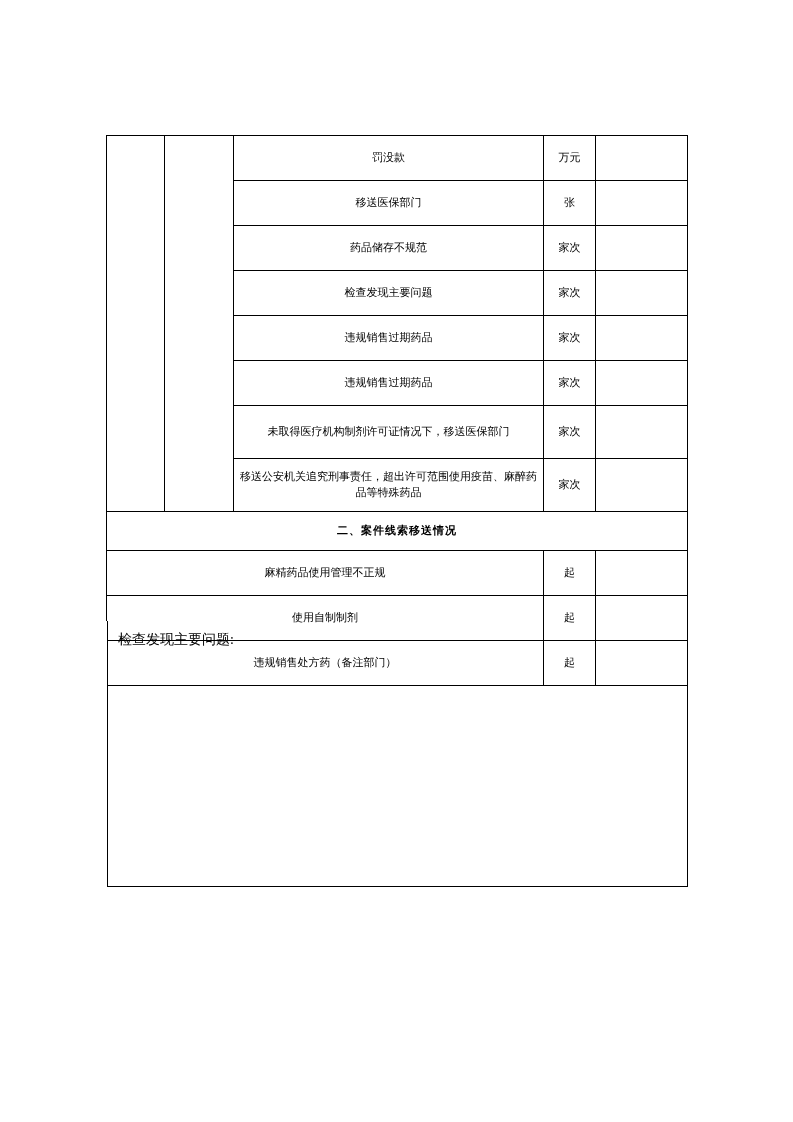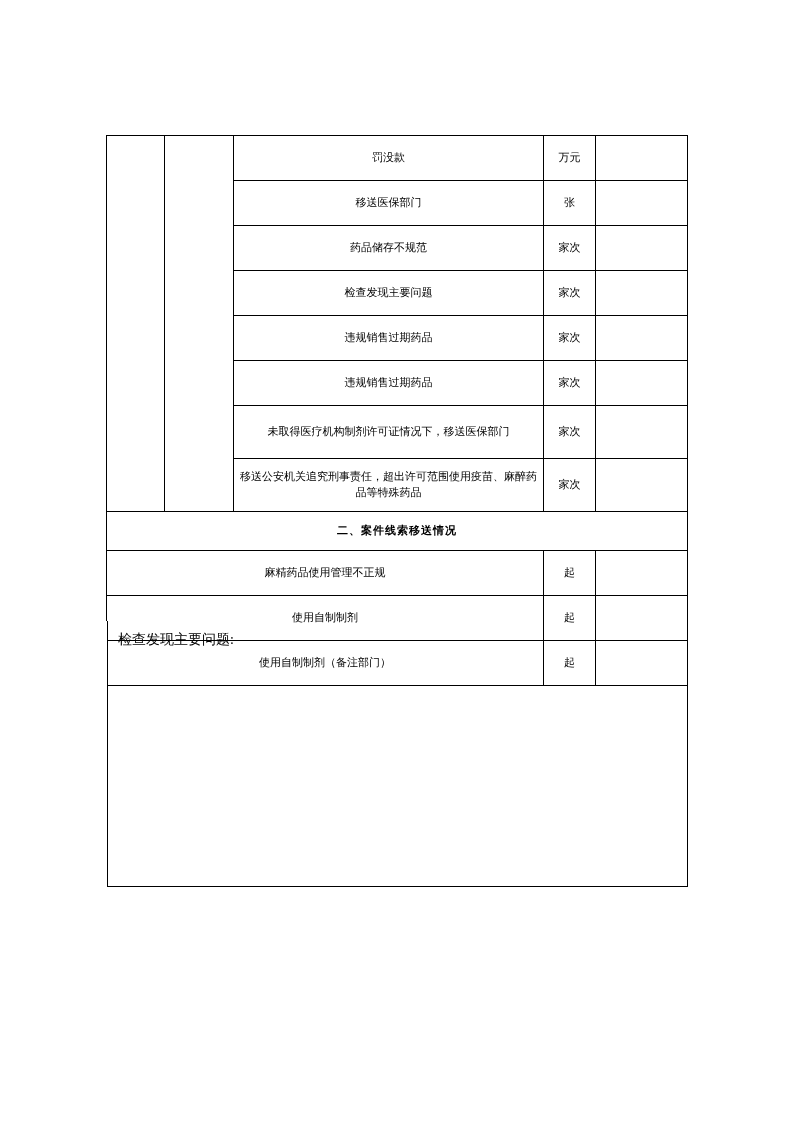--- a/index.html
+++ b/index.html
@@ -174,21 +174,21 @@
           <td class="item-name" colspan="3">麻精药品使用管理不正规</td>
           <td class="unit">起</td>
           <td class="value"></td>
         </tr>
         <tr class="row-tall">
           <td class="item-name" colspan="3">使用自制制剂</td>
           <td class="unit">起</td>
           <td class="value"></td>
         </tr>
         <tr class="row-tall">
-          <td class="item-name" colspan="3">使用自制制剂（备注部门）</td>
+          <td class="item-name" colspan="3">违规销售处方药（备注部门）</td>
           <td class="unit">起</td>
           <td class="value"></td>
         </tr>
       </tbody>
     </table>
   </div>
 
   <div class="notes">
     <div class="notes-inner">
       <div class="notes-label">检查发现主要问题:</div>

